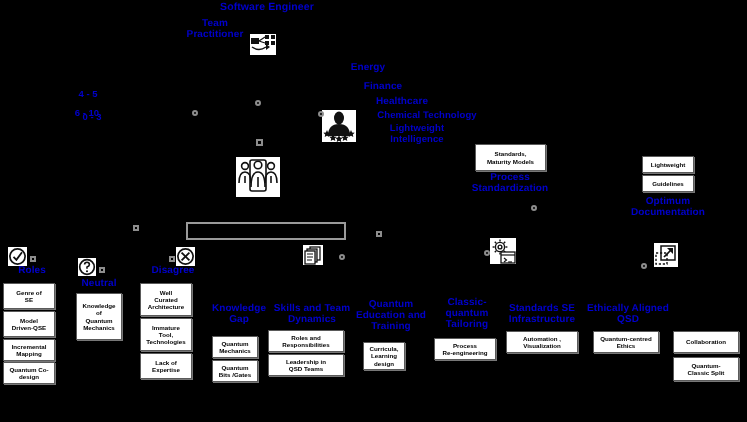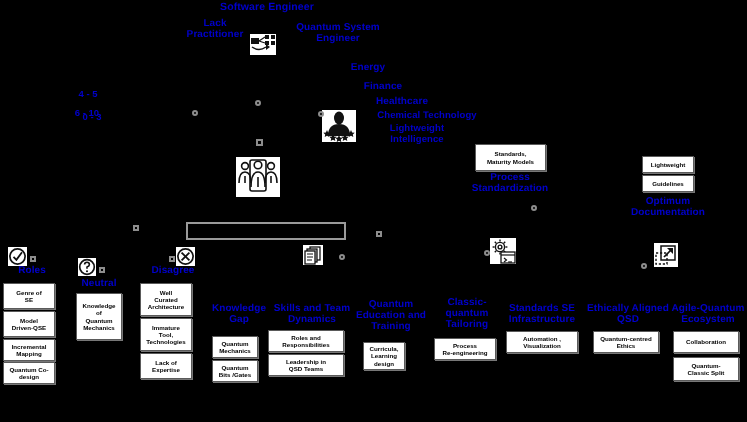--- a/index.html
+++ b/index.html
@@ -72,25 +72,23 @@
   }
   .anchor.round{border-radius:50%;}
 </style>
 </head>
 <body>
 
 <div class="stage">
 
   <div class="blabel" style="left:205px;top:2px;width:124px;font-size:10.5px;">Software Engineer</div>
 
-  <div class="blabel" style="left:176px;top:18px;width:78px;font-size:10px;">Lack
+  <div class="blabel" style="left:176px;top:18px;width:78px;font-size:10px;">Team
 Practitioner</div>
 
-  <div class="blabel" style="left:293px;top:22px;width:90px;font-size:10px;">Quantum System
-Engineer</div>
 
   <div class="legend-item" style="left:70px;top:67px;width:44px;margin-top:44px;">0 - 3</div>
   <div class="legend-item" style="left:66px;top:88px;width:44px;">4 - 5</div>
   <div class="legend-item" style="left:64px;top:107px;width:46px;">6 - 10</div>
 
   <div class="blabel" style="left:340px;top:62px;width:56px;font-size:10px;">Energy</div>
   <div class="blabel" style="left:355px;top:81px;width:56px;font-size:10px;">Finance</div>
   <div class="blabel" style="left:370px;top:96px;width:64px;font-size:10px;">Healthcare</div>
   <div class="blabel" style="left:374px;top:111px;width:106px;font-size:9.5px;">Chemical Technology</div>
   <div class="blabel" style="left:378px;top:124px;width:78px;font-size:9.5px;">Lightweight
@@ -274,22 +272,20 @@
   <div class="blabel" style="left:500px;top:303px;width:84px;font-size:10px;">Standards SE
 Infrastructure</div>
   <div class="nbox" style="left:506px;top:331px;width:72px;height:22px;font-size:6.2px;">Automation ,
 Visualization</div>
 
   <div class="blabel" style="left:585px;top:303px;width:86px;font-size:10px;">Ethically Aligned
 QSD</div>
   <div class="nbox" style="left:593px;top:331px;width:66px;height:22px;font-size:6.2px;">Quantum-centred
 Ethics</div>
 
-  <div class="blabel" style="left:668px;top:303px;width:80px;font-size:10px;">Agile-Quantum
-Ecosystem</div>
   <div class="nbox" style="left:673px;top:331px;width:66px;height:22px;font-size:6.2px;">Collaboration</div>
   <div class="nbox" style="left:673px;top:357px;width:66px;height:24px;font-size:6.2px;">Quantum-
 Classic Split</div>
 
   <div class="anchor round" style="left:192px;top:110px;width:6px;height:6px;"></div>
   <div class="anchor round" style="left:255px;top:100px;width:6px;height:6px;"></div>
   <div class="anchor round" style="left:318px;top:111px;width:6px;height:6px;"></div>
   <div class="anchor" style="left:256px;top:139px;width:7px;height:7px;"></div>
   <div class="anchor" style="left:133px;top:225px;width:6px;height:6px;"></div>
   <div class="anchor" style="left:376px;top:231px;width:6px;height:6px;"></div>

